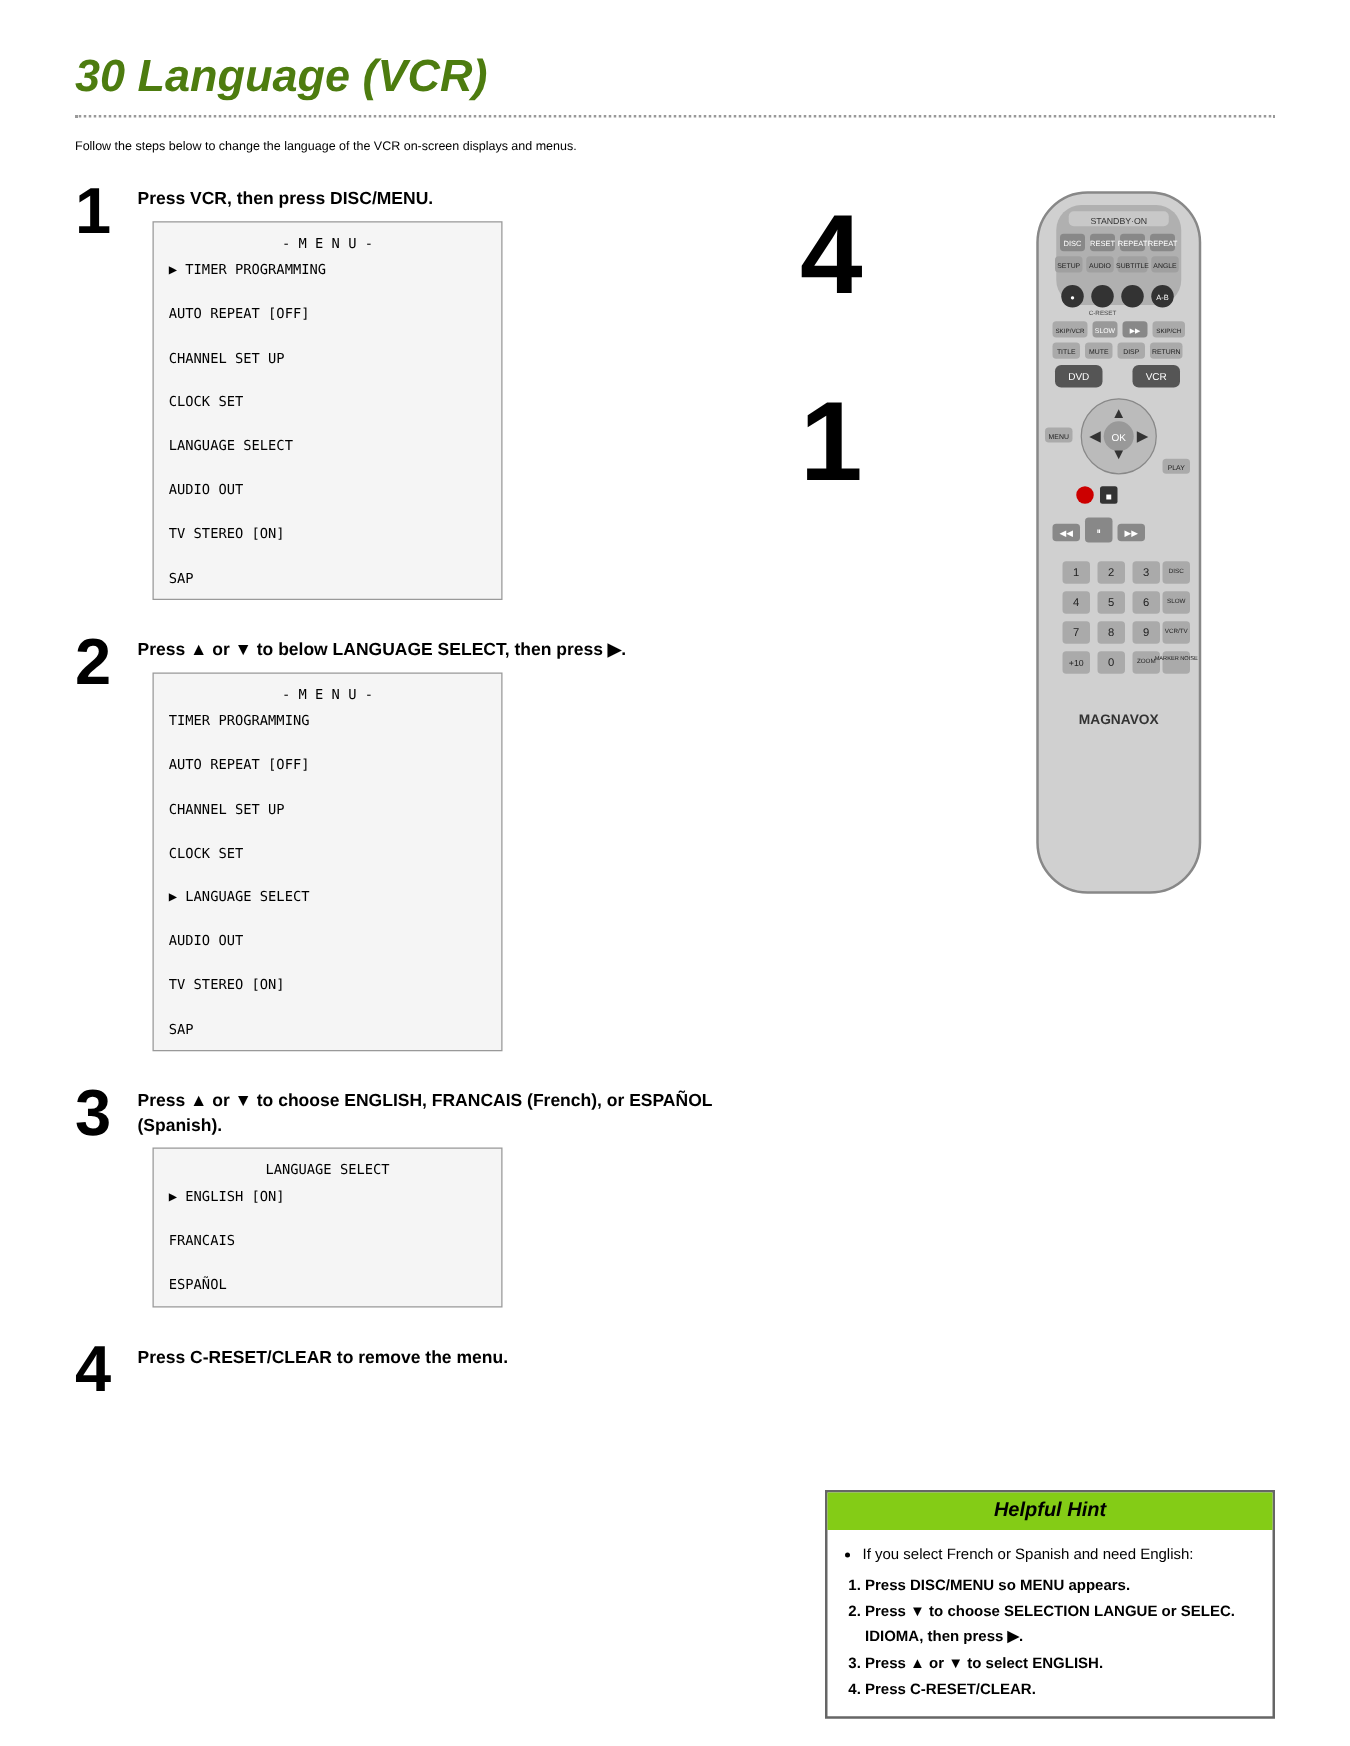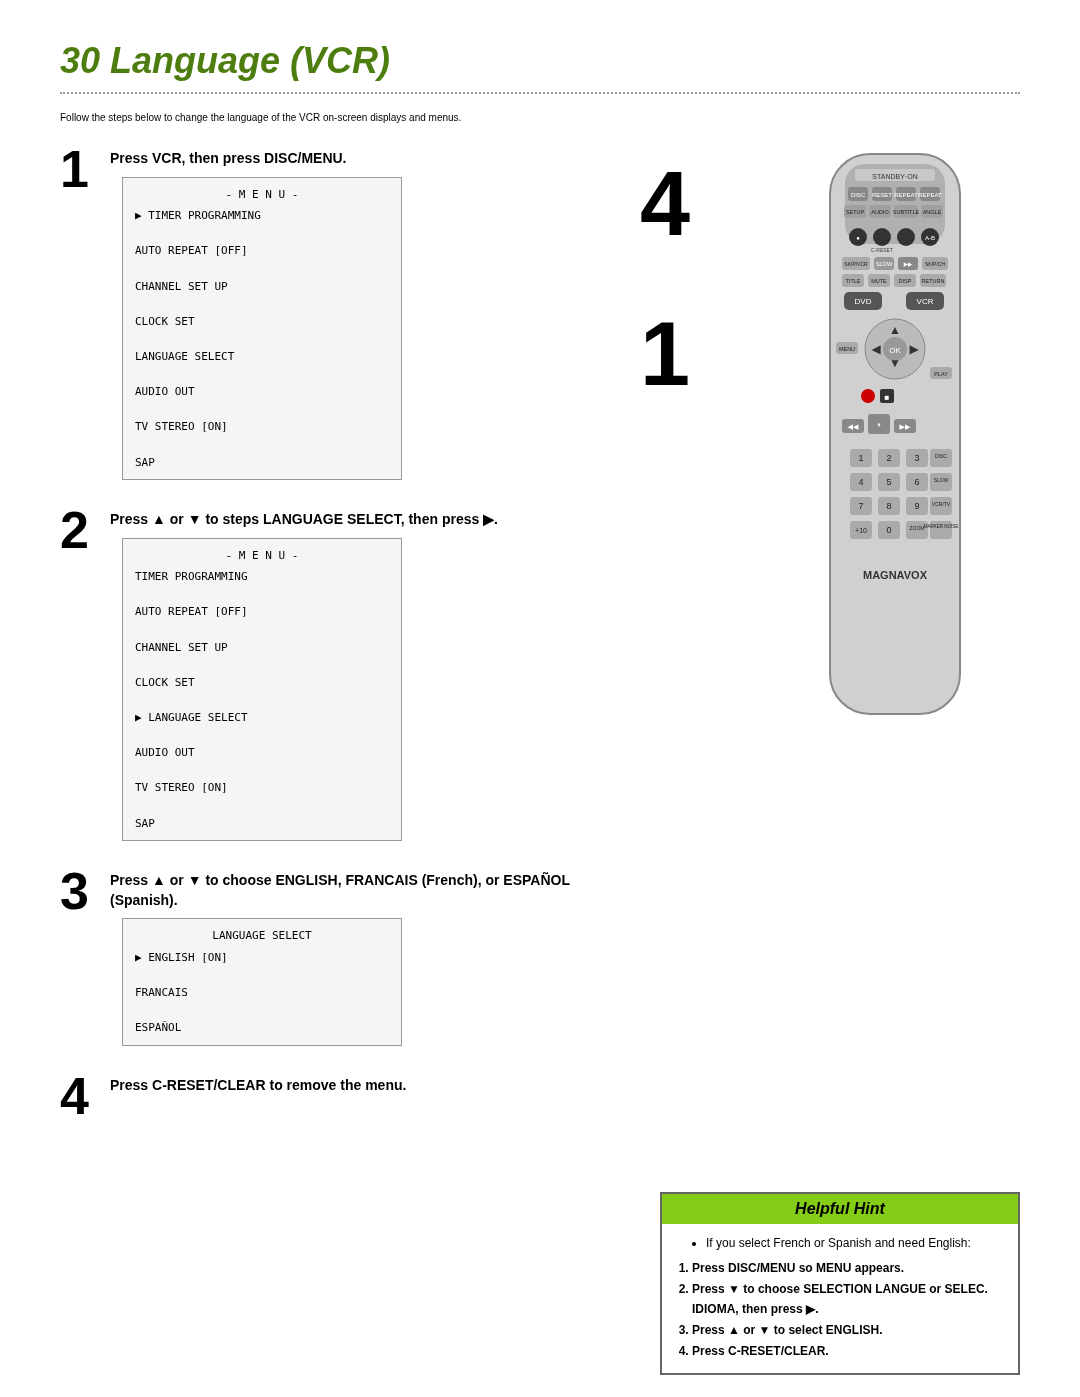--- a/index.html
+++ b/index.html
@@ -117,21 +117,21 @@
     }
 
     .hint-body {
       padding: 10px 14px;
       font-size: 12px;
       line-height: 1.6;
     }
 
     .hint-body ul {
       list-style: disc;
-      margin-left: 30px;
+      margin-left: 14px;
       margin-bottom: 6px;
     }
 
     .hint-body ol {
       margin-left: 16px;
       font-weight: bold;
     }
 
     .hint-body li {
       margin-bottom: 2px;
@@ -166,21 +166,21 @@
             <span class="menu-item">AUDIO OUT</span><br>
             <span class="menu-item">TV STEREO       [ON]</span><br>
             <span class="menu-item">SAP</span>
           </div>
         </div>
       </div>
 
       <div class="step-block">
         <div class="step-number">2</div>
         <div class="step-content">
-          <div class="step-instruction">Press ▲ or ▼ to steps LANGUAGE SELECT, then press ▶.</div>
+          <div class="step-instruction">Press ▲ or ▼ to below LANGUAGE SELECT, then press ▶.</div>
           <div class="menu-box">
             <div class="menu-title">- M E N U -</div>
             <span class="menu-item">TIMER PROGRAMMING</span><br>
             <span class="menu-item">AUTO REPEAT    [OFF]</span><br>
             <span class="menu-item">CHANNEL SET UP</span><br>
             <span class="menu-item">CLOCK SET</span><br>
             <span class="menu-item selected">LANGUAGE SELECT</span><br>
             <span class="menu-item">AUDIO OUT</span><br>
             <span class="menu-item">TV STEREO       [ON]</span><br>
             <span class="menu-item">SAP</span>

